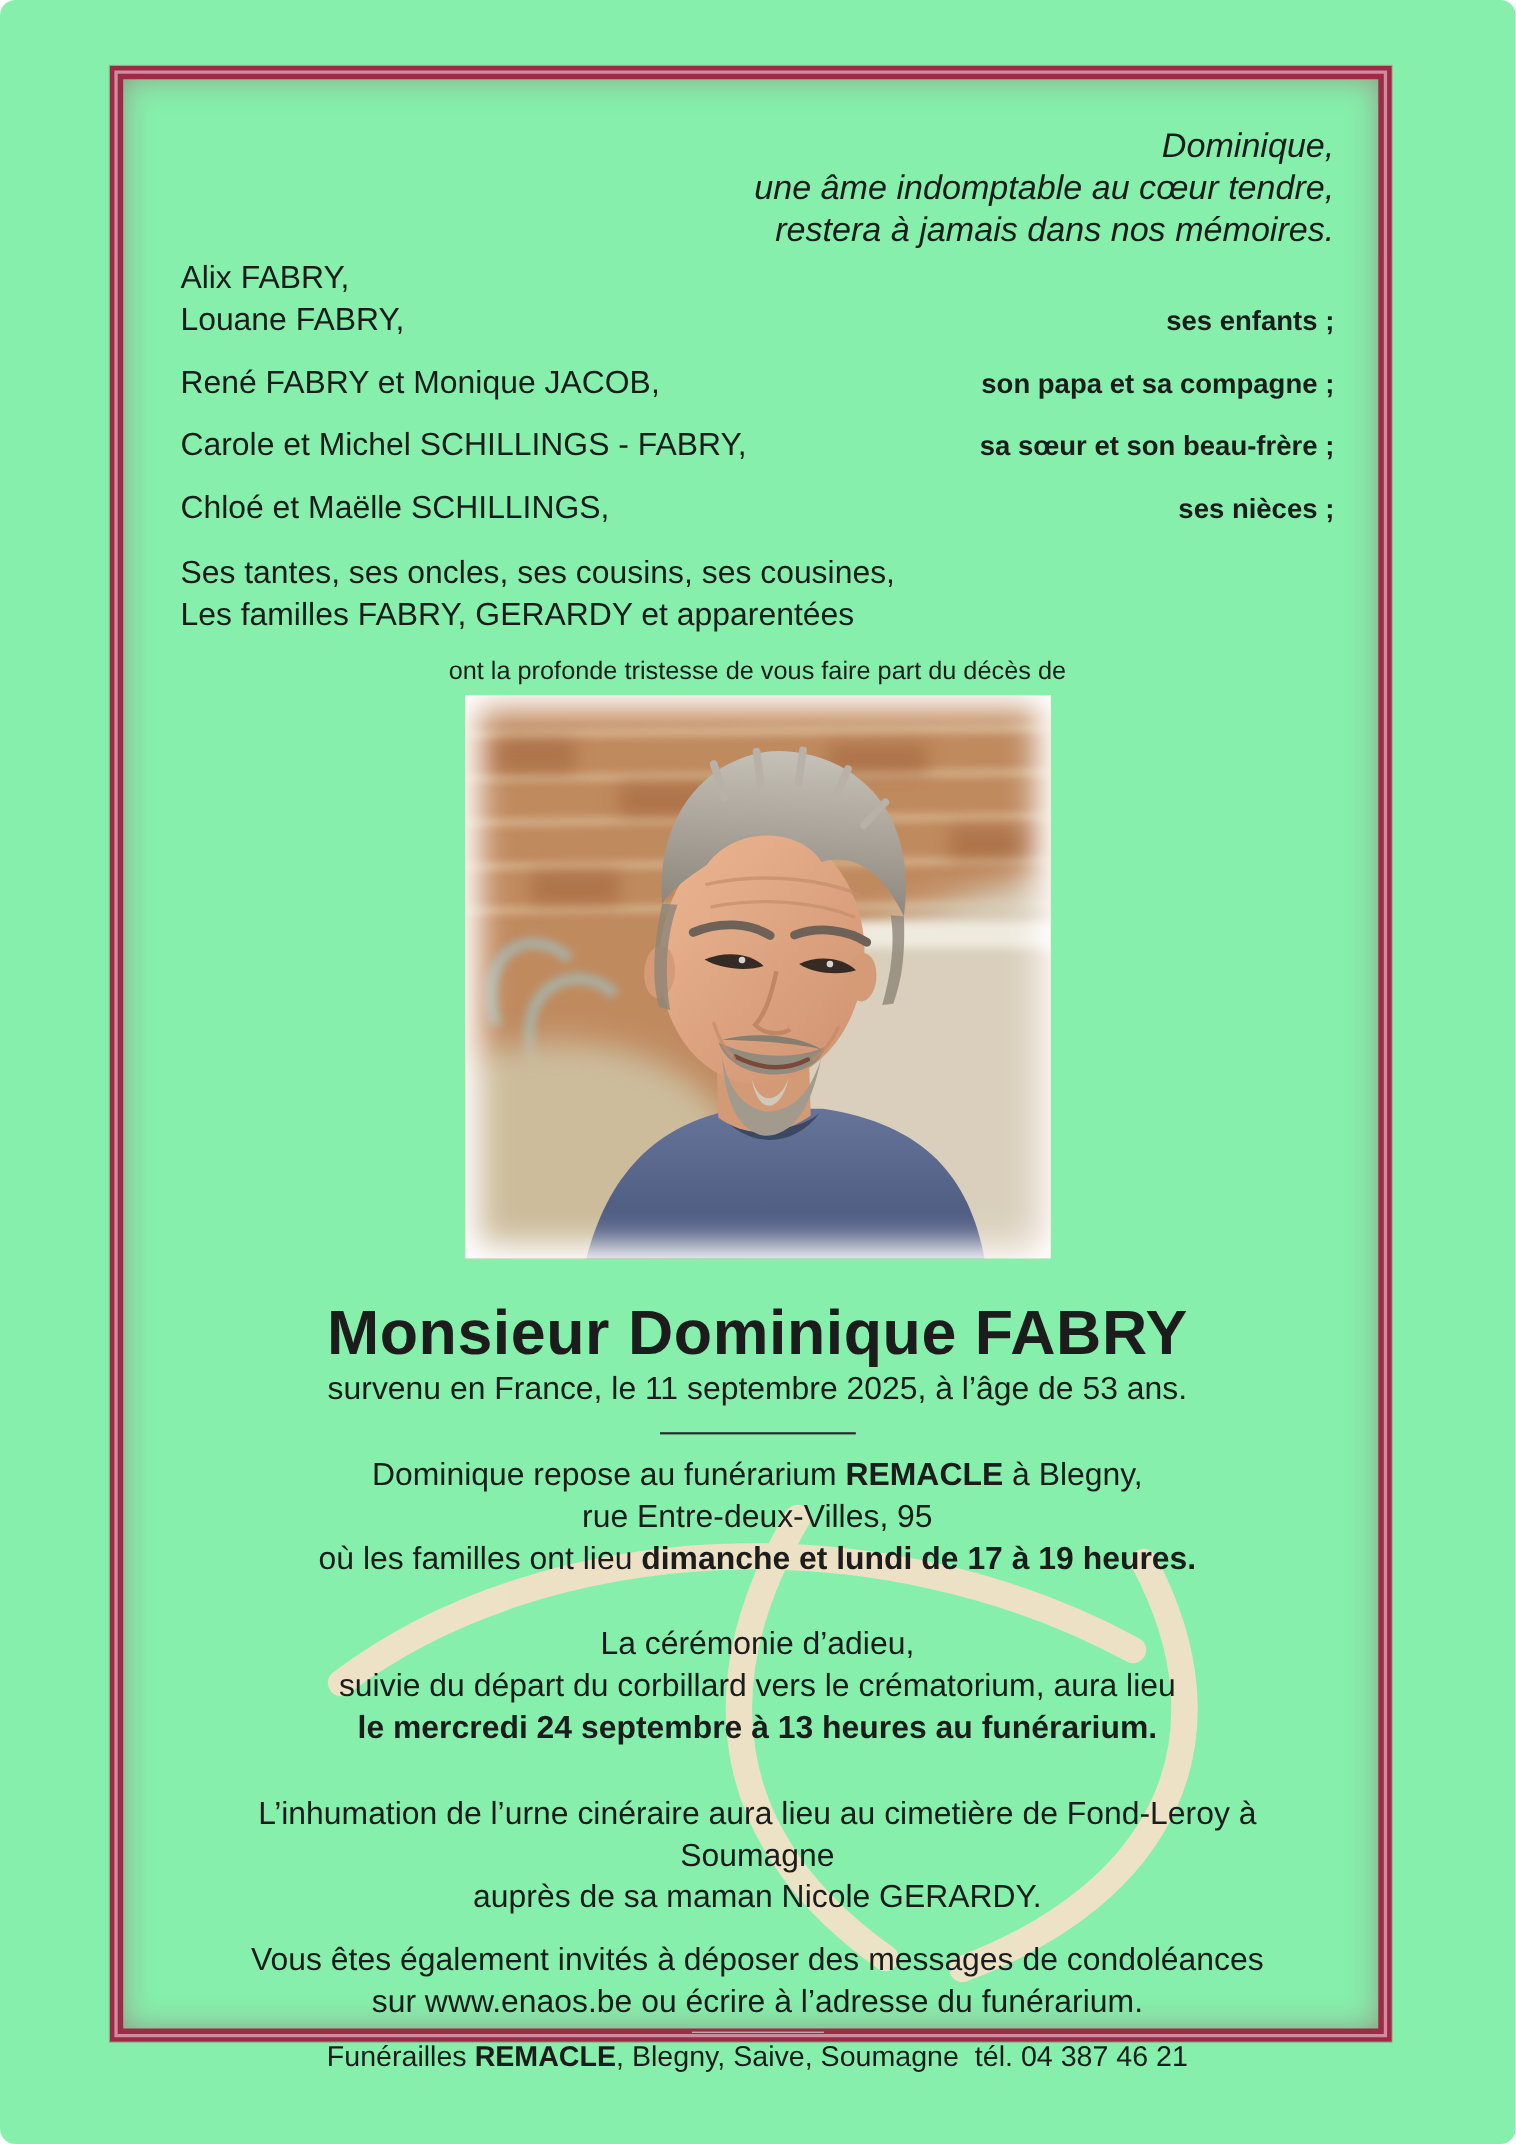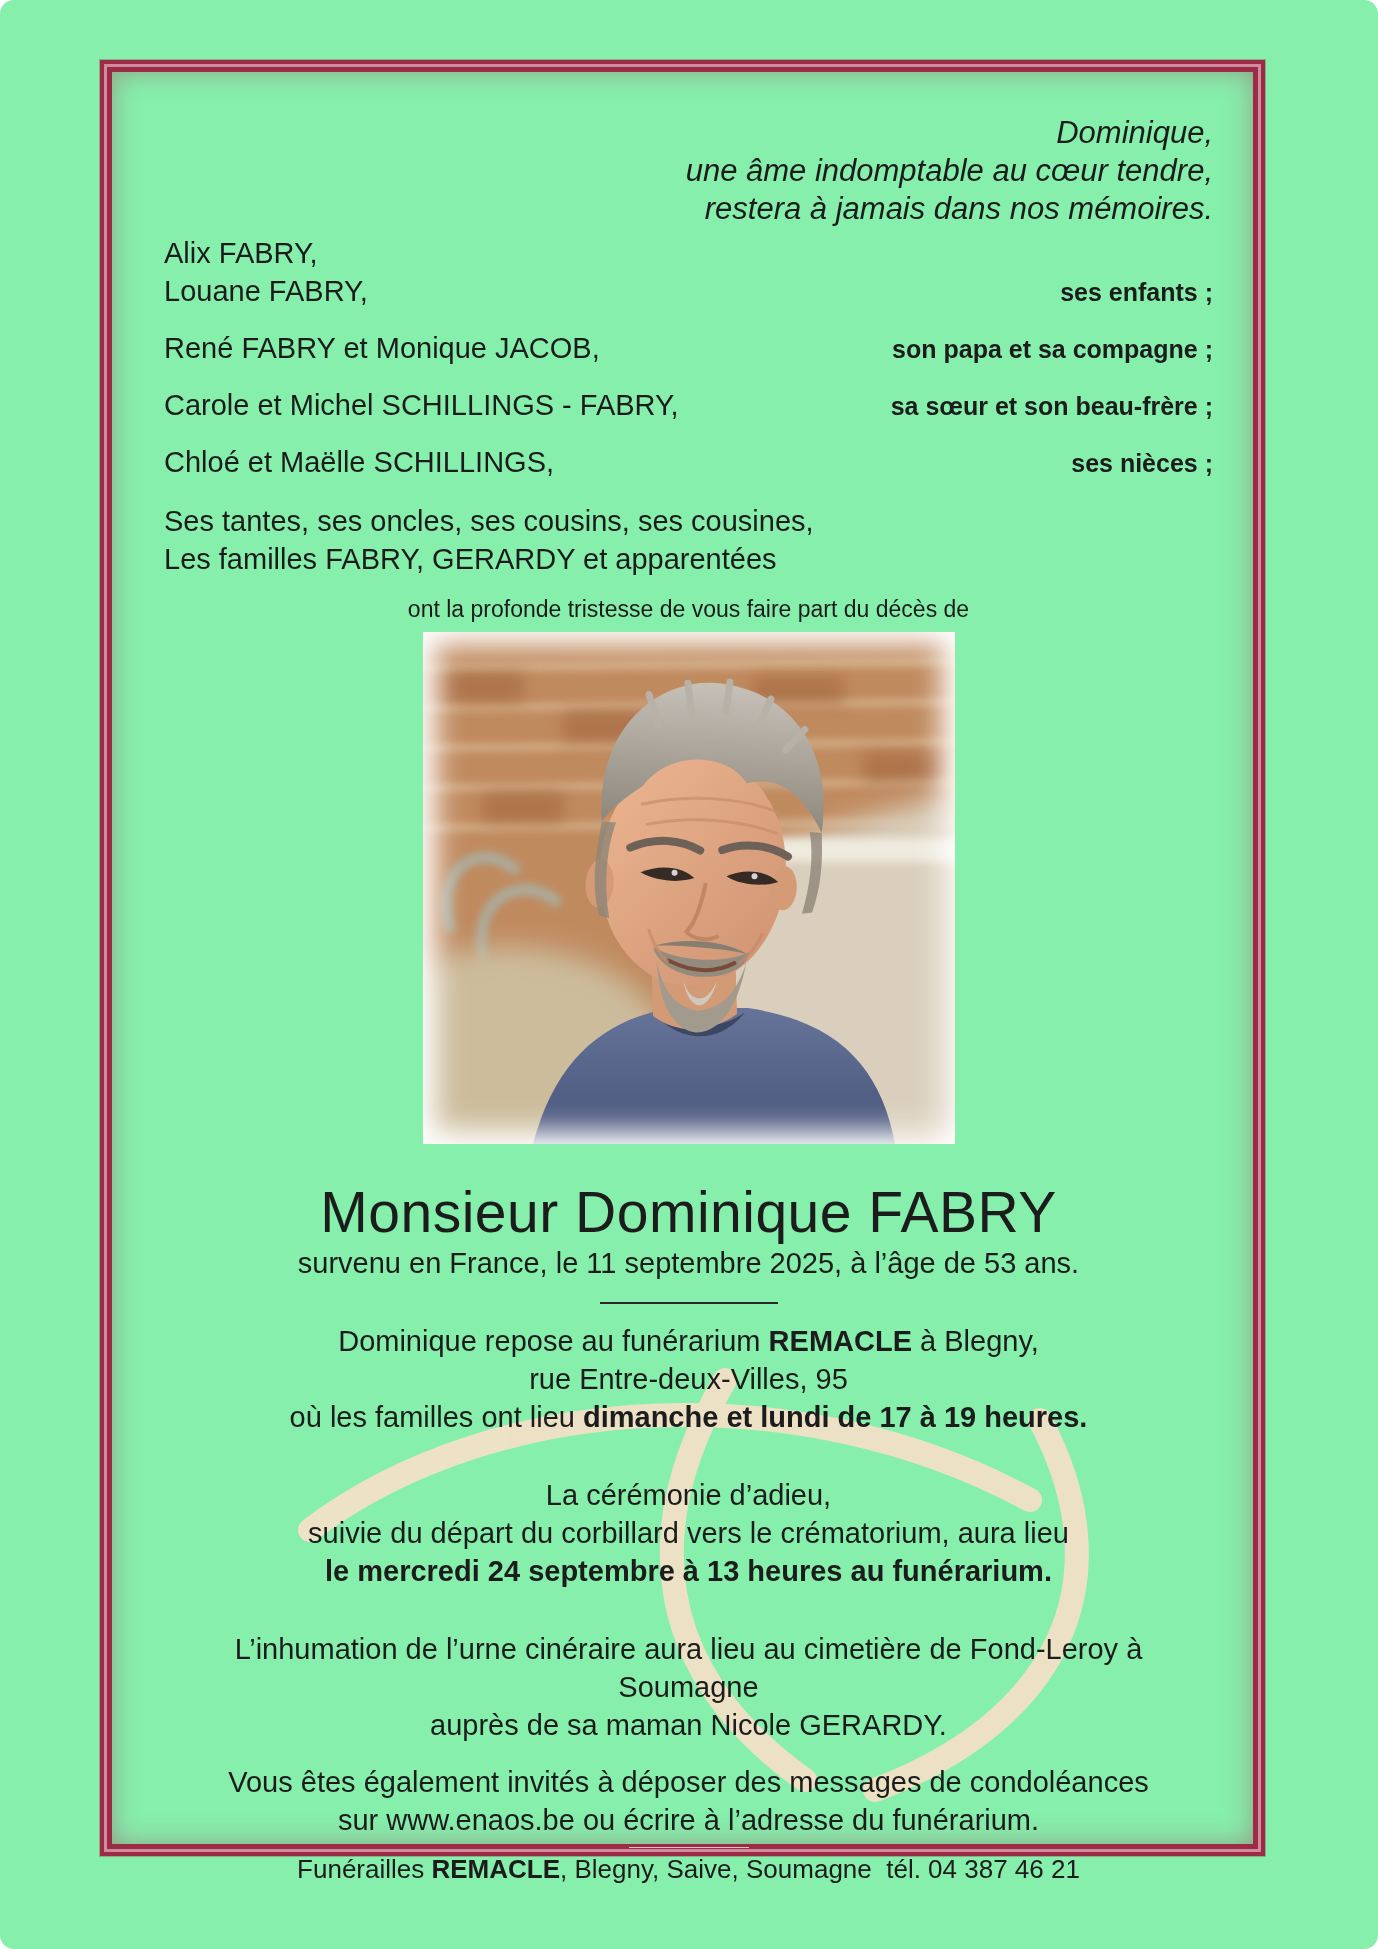--- a/index.html
+++ b/index.html
@@ -32,21 +32,21 @@
   .frow .left{white-space:pre-wrap;}
   .frow .right{margin-left:auto;font-size:25px;font-weight:600;white-space:pre-wrap;}
   .gap18{margin-top:18px;}
   .gap20{margin-top:20px;text-align:right;}
   .announce{margin-top:12px;text-align:center;font-size:23px;line-height:38px;}
   .photo-wrap{
     width:532px;height:512px;margin:4px auto 0;position:relative;
     box-shadow:inset 0 0 18px 12px #ffffff;
   }
   .photo-wrap svg{display:block;}
-  .dtitle{margin-top:36px;text-align:center;font-size:57px;line-height:64px;font-weight:400;letter-spacing:0.5px;}
+  .dtitle{margin-top:36px;text-align:center;font-size:57px;line-height:64px;font-weight:700;letter-spacing:0.5px;}
   .dinfo{text-align:center;font-size:29px;line-height:38px;}
   .divider{width:178px;border-top:2px solid #2a2a2a;margin:20px auto 18px;}
   .cblock{text-align:center;font-size:29px;line-height:38px;}
   .mt26{margin-top:40px;}
   .mt24{margin-top:19px;}
   .b{font-weight:700;}
   .small-divider{width:120px;border-top:1px solid #c8c8c8;margin:8px auto 4px;}
   .footer{text-align:center;font-size:26px;line-height:34px;white-space:pre-wrap;}
 </style>
 </head>

